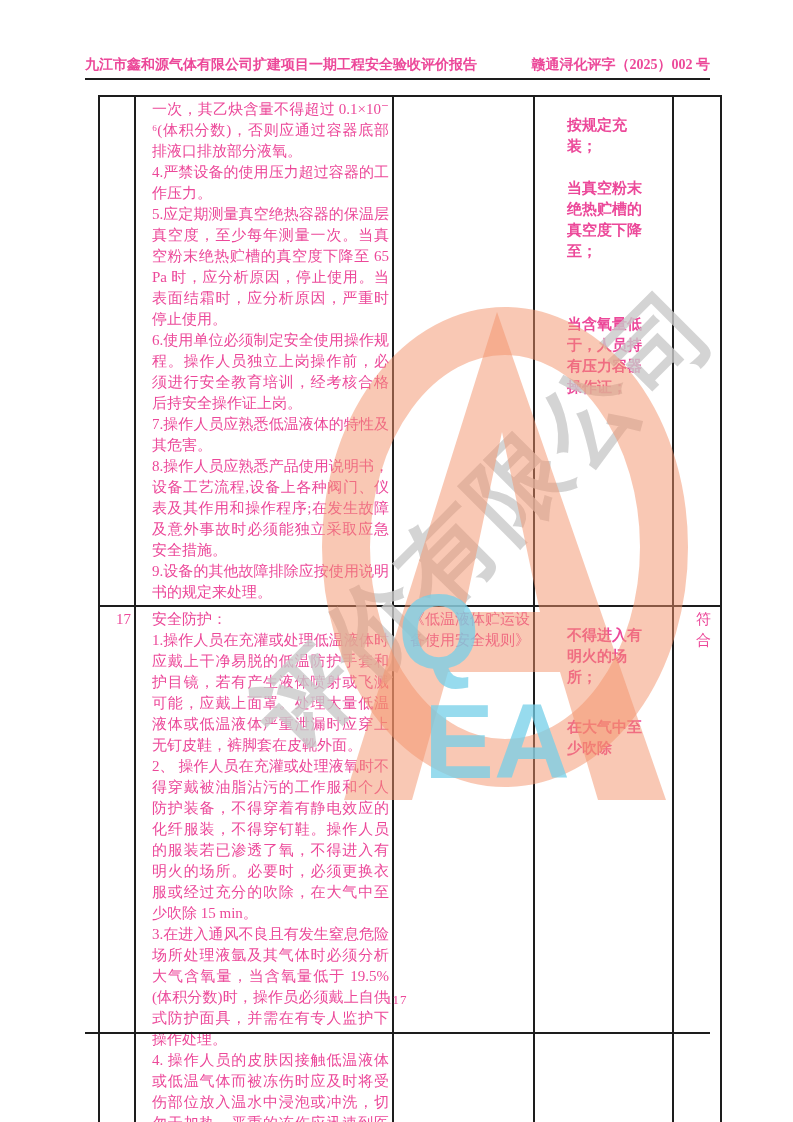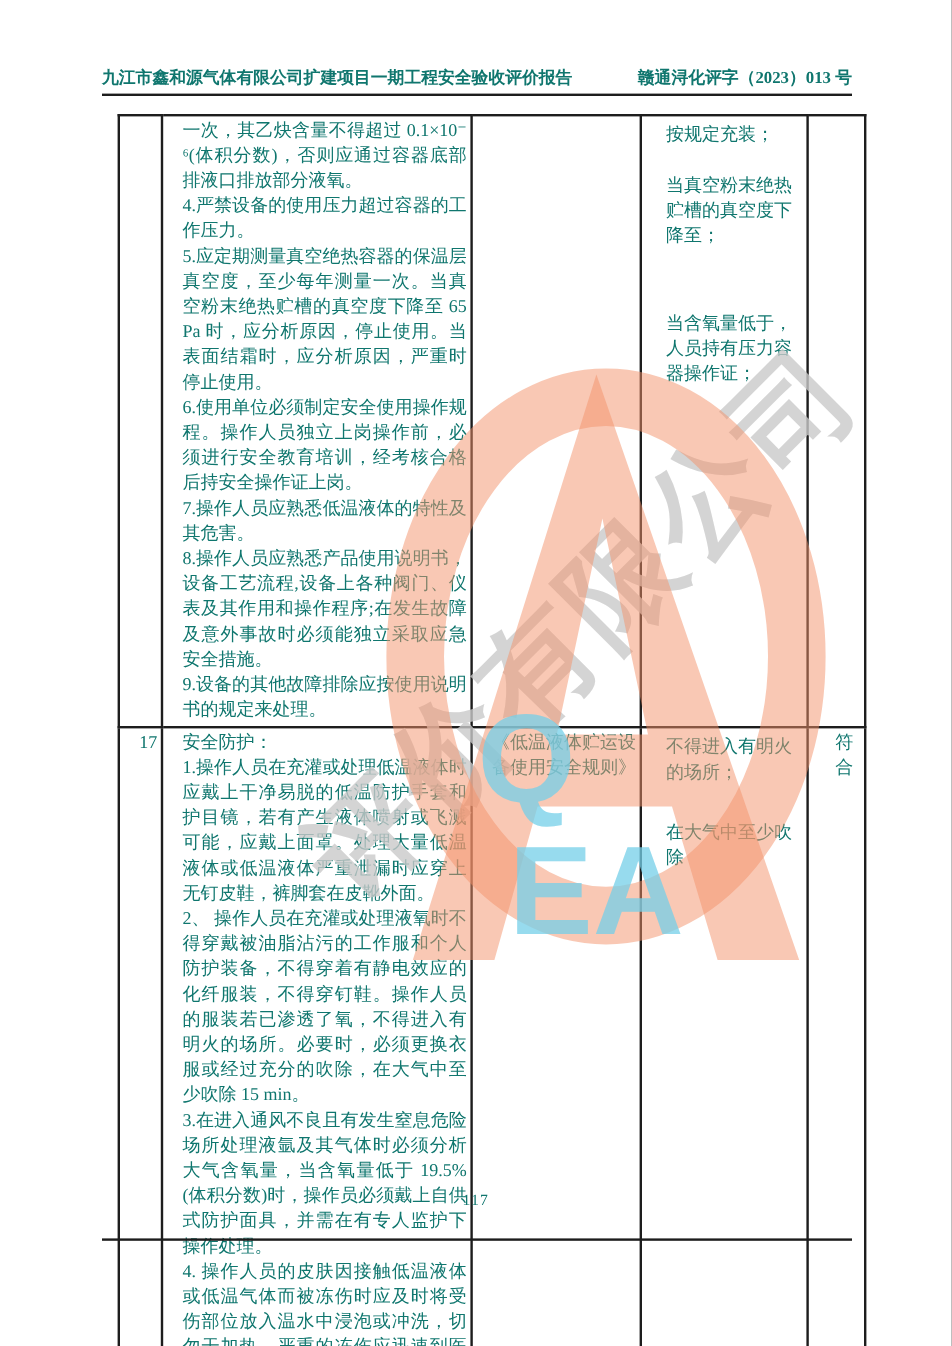--- a/index.html
+++ b/index.html
@@ -3,21 +3,21 @@
 <meta charset="utf-8">
 <style>
   html,body{margin:0;padding:0;background:#888;}
   .page{
     position:relative;
     width:793px;height:1122px;
     background:#ffffff;
     margin:0 auto;
     overflow:hidden;
     font-family:"Liberation Serif","DejaVu Serif",serif;
-    color:#0f766e;
+    color:#ec4899;
   }
   
   .pg-header{
     position:absolute;left:85px;top:56px;width:625px;
     display:flex;justify-content:space-between;align-items:flex-end;
     border-bottom:2px solid #1d1d1d;
     padding-bottom:4px;
     font-size:14px;font-weight:bold;white-space:nowrap;
   }
   
@@ -32,21 +32,21 @@
     font-size:15px;line-height:21px;
     overflow:hidden;
   }
   td.c-no{text-align:center;padding:3px 0 0 0;}
   td.c-content{
     text-align:justify;
     white-space:pre-wrap;
     word-break:break-all;
   }
   td.c-standard{vertical-align:middle;}
-  td.c-measure p{margin:4px;}
+  td.c-measure p{margin:16px;font-weight:bold;}
   td.c-measure p.gap-s{margin-top:21px;}
   td.c-measure p.gap-m{margin-top:29px;}
   td.c-measure p.gap-l{margin-top:52px;}
   td.c-conclusion{vertical-align:middle;text-align:center;padding:2px 1px;}
   
   .footer-rule{
     position:absolute;left:85px;top:1032px;width:625px;
     border-top:2px solid #1d1d1d;
   }
   .page-number{
@@ -59,21 +59,21 @@
     pointer-events:none;z-index:5;
   }
 </style>
 </head>
 <body>
 
 <div class="page">
 
   <div class="pg-header">
     <span>九江市鑫和源气体有限公司扩建项目一期工程安全验收评价报告</span>
-    <span>赣通浔化评字（2023）013 号</span>
+    <span>赣通浔化评字（2025）002 号</span>
   </div>
 
   <div class="tbl-wrap">
     <table class="main">
       <colgroup>
         <col style="width:36px">
           <col style="width:258px">
           <col style="width:141px">
           <col style="width:139px">
           <col style="width:48px">

